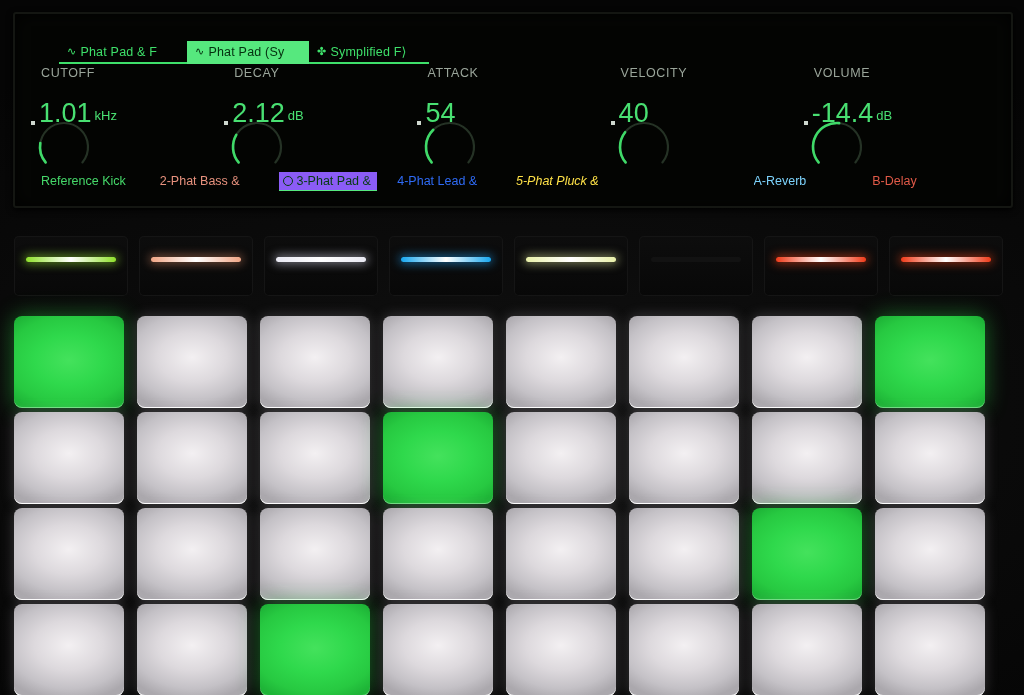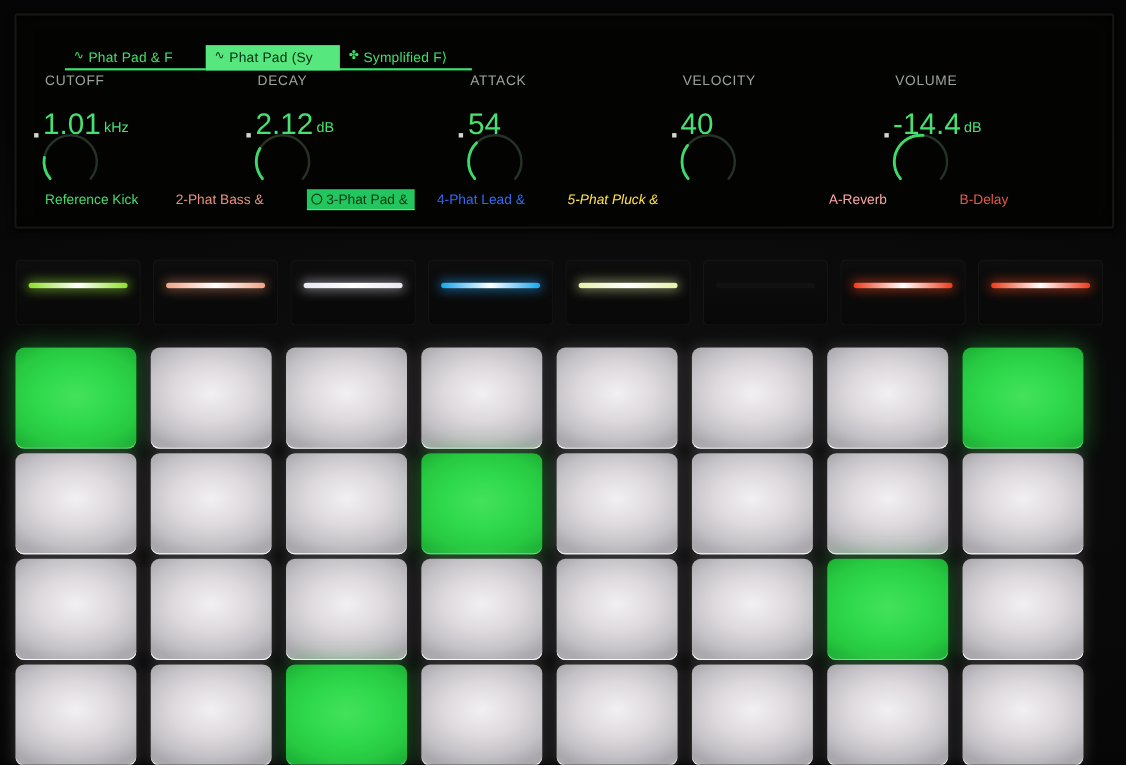--- a/index.html
+++ b/index.html
@@ -61,21 +61,21 @@
   .knob svg{display:block;}
   
   #track-row{position:absolute;left:0;bottom:8px;right:16px;height:22px;display:flex;}
   .track{
     position:relative;flex:1 1 0;display:flex;align-items:center;
     font-size:12.5px;white-space:nowrap;overflow:hidden;padding-left:10px;
   }
   .track .t-name{display:inline-block;overflow:hidden;}
   .track.sel{}
   .track.sel .t-name{
-    background:#22c55e;color:#063b12;padding:2px 6px 2px 4px;
+    background:#8b5cf6;color:#063b12;padding:2px 6px 2px 4px;
     border-bottom:1px solid #56e87e;
     display:inline-flex;align-items:center;gap:4px;
   }
   .t-circle{
     display:inline-block;width:8px;height:8px;border:1.6px solid #063b12;border-radius:50%;
   }
   
   #strip-row{position:absolute;left:14px;top:236px;width:996px;height:64px;}
   .strip-btn{
     position:absolute;top:0;width:114px;height:60px;border-radius:5px;
@@ -198,21 +198,21 @@
           <div class="track">
             <span class="t-name" style="color: rgb(47, 107, 245);">4-Phat Lead &amp;</span>
           </div>
           <div class="track">
             <span class="t-name" style="color: #fde047; font-style: italic;">5-Phat Pluck &amp;</span>
           </div>
           <div class="track">
             <span class="t-name" style="color: rgb(0, 0, 0);"></span>
           </div>
           <div class="track">
-            <span class="t-name" style="color: #fca5a5;">A-Reverb</span>
+            <span class="t-name" style="color: #7dd3fc;">A-Reverb</span>
           </div>
           <div class="track">
             <span class="t-name" style="color: rgb(224, 90, 72);">B-Delay</span>
           </div>
         </div>
 
     </div>
   </div>
 
   <div id="strip-row">

